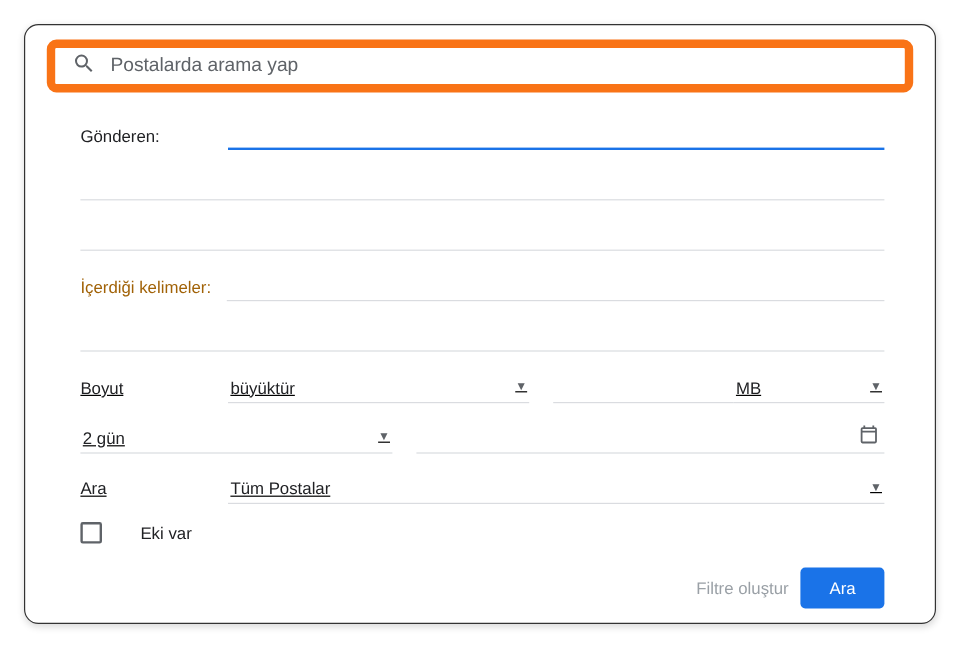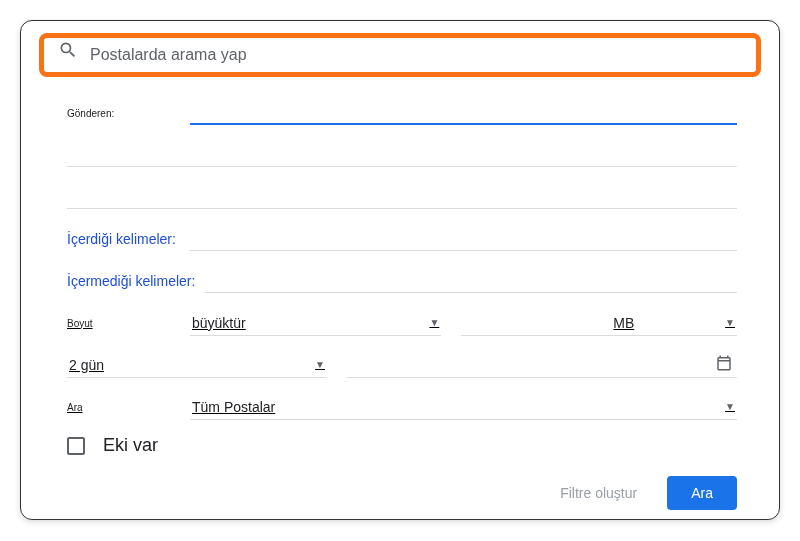--- a/index.html
+++ b/index.html
@@ -17,22 +17,22 @@
     .outer-frame {
       border: 1px solid #333;
       border-radius: 12px;
       padding: 12px 18px 18px 18px;
       height: 500px;
       position: relative;
       box-shadow: 0 2px 6px rgba(0,0,0,0.15);
     }
     .search-bar {
       display: flex;
-      align-items: flex-end;
-      border: 5px solid #f97316;
+      align-items: center;
+      border: 7px solid #f97316;
       border-radius: 8px;
       padding: 8px 14px;
       background: #fff;
       height: 44px;
     }
     .search-bar svg {
       width: 20px;
       height: 20px;
       fill: #5f6368;
       margin-right: 12px;
@@ -52,41 +52,41 @@
       padding: 22px 24px 14px 28px;
     }
     .row {
       display: flex;
       align-items: center;
       margin-bottom: 14px;
       min-height: 28px;
     }
     .label {
       width: 123px;
-      font-size: 10px;
+      font-size: 14px;
       color: #202124;
       flex-shrink: 0;
     }
     .text-line {
       flex: 1;
       border: none;
       border-bottom: 1px solid #dadce0;
       padding: 4px 0;
       font-size: 14px;
       outline: none;
       background: transparent;
       color: #202124;
       height: 24px;
     }
     .text-line.focused {
       border-bottom: 2px solid #1a73e8;
     }
     .label-wide {
       font-size: 14px;
-      color: #1d4ed8;
+      color: #a16207;
       margin-right: 10px;
       flex-shrink: 0;
     }
     .row-contains .text-line {
       margin-left: 3px;
     }
     .row-notcontains .text-line {
       margin-left: 0px;
     }
     .select-row {
@@ -157,28 +157,28 @@
     }
     .checkbox-box {
       width: 18px;
       height: 18px;
       border: 2px solid #5f6368;
       border-radius: 2px;
       margin-right: 18px;
       cursor: pointer;
     }
     .checkbox-label {
-      font-size: 18px;
-      color: #202124;
+      font-size: 14px;
+      color: #202124;
+      margin-left: 14px;
     }
     .actions {
       display: flex;
       justify-content: flex-end;
       align-items: center;
-      gap: 20px;
       margin-top: 10px;
     }
     .btn-filter {
       font-size: 14px;
       color: #9aa0a6;
       background: none;
       border: none;
       cursor: default;
       padding: 8px 10px;
     }
@@ -221,21 +221,20 @@
     <div class="row">
       <input type="text" class="text-line" style="">
     </div>
 
     <div class="row row-contains">
       <div class="label-wide">İçerdiği kelimeler:</div>
       <input type="text" class="text-line" style="">
     </div>
 
     <div class="row row-notcontains">
-      <div class="label-wide">İçermediği kelimeler:</div>
       <input type="text" class="text-line" style="">
     </div>
 
     <div class="select-row">
       <div class="label">Boyut</div>
       <div class="select-field size-comparator">
         <span>büyüktür</span>
         <span class="arrow">▼</span>
       </div>
       <input type="text" class="size-value" style="">

